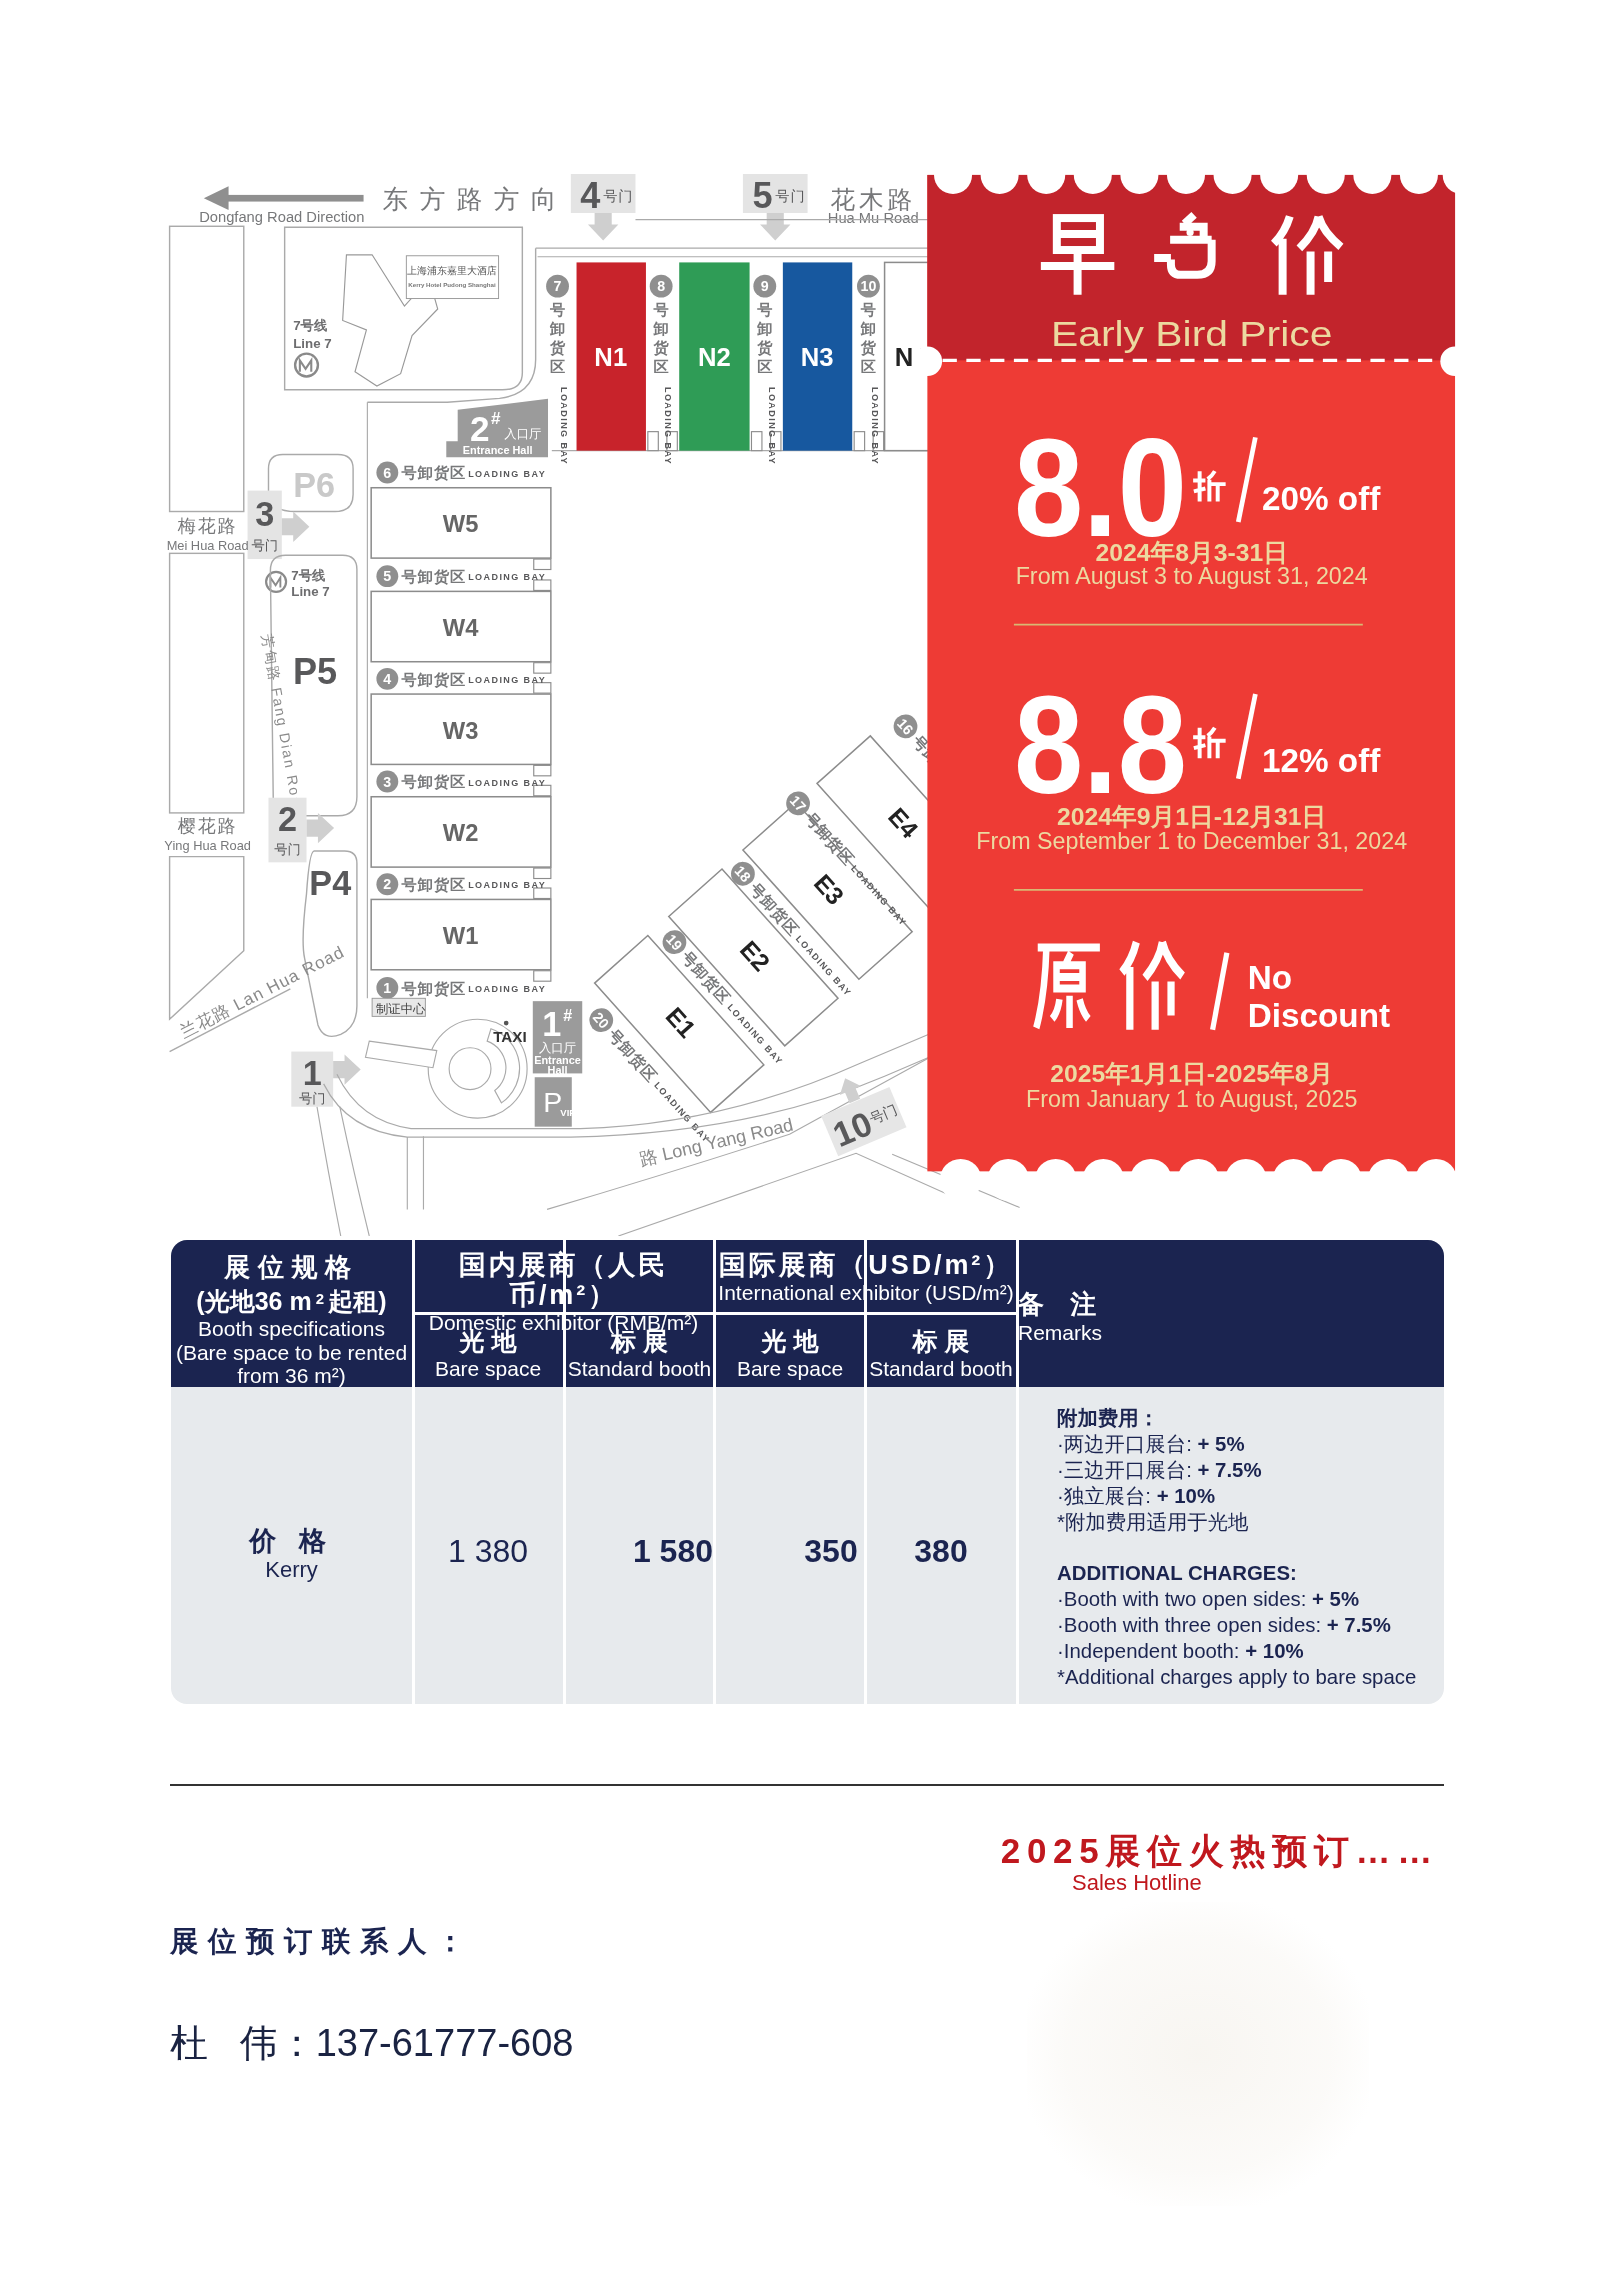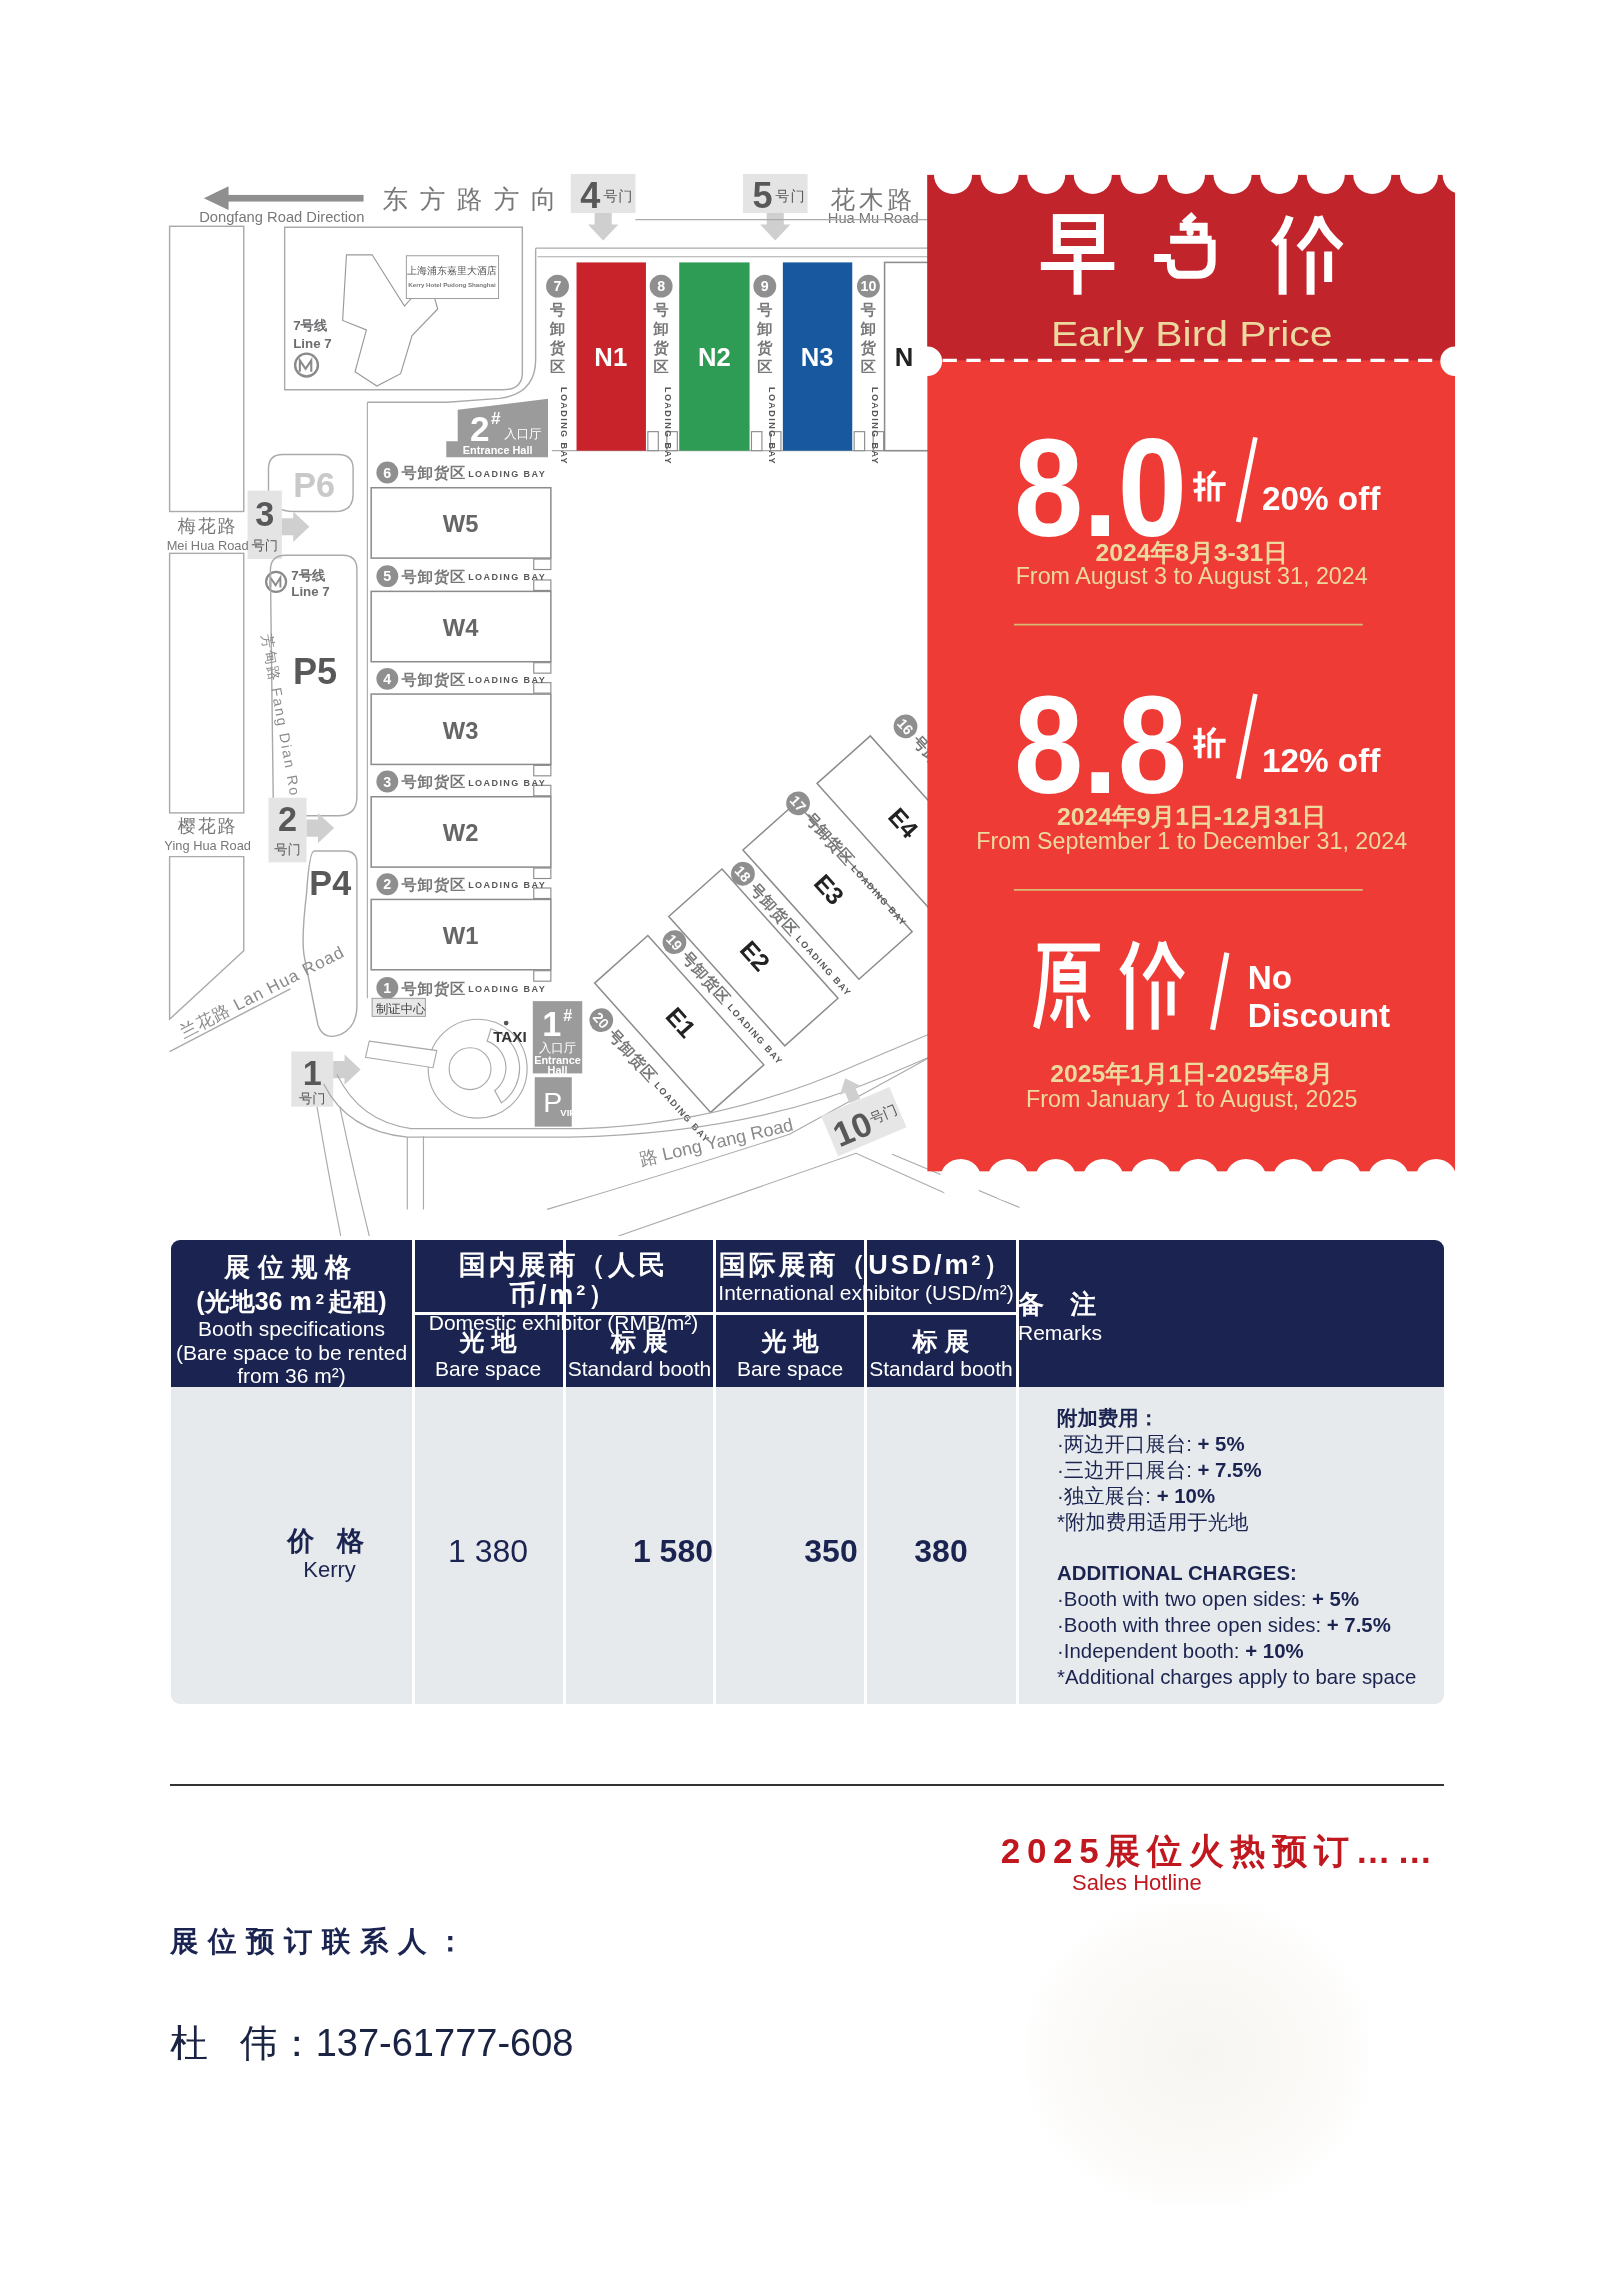--- a/index.html
+++ b/index.html
@@ -489,21 +489,21 @@
 <line x1="1290" y1="1002" x2="1275" y2="1083" stroke="#fff" stroke-width="5.5"></line>
 
 <text x="1312" y="1040" font-size="35" font-weight="bold" fill="#fff">No</text>
 <text x="1312" y="1080" font-size="35" font-weight="bold" fill="#fff">Discount</text>
 
 <text x="1253" y="1138" font-size="26" fill="#ecd9a0" text-anchor="middle" font-weight="bold">2025年1月1日-2025年8月</text>
 <text x="1253" y="1164" font-size="24.5" fill="#ecd9a0" text-anchor="middle">From January 1 to August, 2025</text>
 </g>
 </svg>
 
-<div id="table" class="abs" style="left:171px;top:1240px;width:1273px;height:464px;background:#e7eaed;border-radius:9px;overflow:hidden;">
+<div id="table" class="abs" style="left:171px;top:1240px;width:1273px;height:464px;background:#e7eaed;border-radius:16px;overflow:hidden;">
 
   <div class="abs" style="left:0;top:0;width:1273px;height:147px;background:#1b2450;"></div>
 
   <div class="abs" style="left:241px;top:0;width:2.9px;height:464px;background:#fff;"></div>
   <div class="abs" style="left:392px;top:0;width:2.9px;height:464px;background:#fff;"></div>
   <div class="abs" style="left:542px;top:0;width:2.9px;height:464px;background:#fff;"></div>
   <div class="abs" style="left:693px;top:0;width:2.9px;height:464px;background:#fff;"></div>
   <div class="abs" style="left:845px;top:0;width:2.9px;height:464px;background:#fff;"></div>
 
   <div class="abs" style="left:243px;top:72px;width:604px;height:2.9px;background:#fff;"></div>
@@ -544,21 +544,21 @@
   <div class="abs" style="left:696px;top:86px;width:148px;text-align:center;color:#fff;">
     <div style="font-size:25px;font-weight:bold;line-height:30px;">标 展</div>
     <div style="font-size:21px;line-height:25px;">Standard booth</div>
   </div>
 
   <div class="abs" style="left:847px;top:48px;width:425px;color:#fff;">
     <div style="font-size:26px;font-weight:bold;line-height:32px;letter-spacing:9.5px;">备 注</div>
     <div style="font-size:21px;line-height:25px;">Remarks</div>
   </div>
 
-  <div class="abs" style="left:0;top:285px;width:241px;text-align:center;color:#1b2450;padding-left:38px;">
+  <div class="abs" style="left:0;top:285px;width:241px;text-align:center;color:#1b2450;">
     <div style="font-size:27px;font-weight:bold;line-height:32px;letter-spacing:7.6px;">价 格</div>
     <div style="font-size:22px;line-height:25px;">Kerry</div>
   </div>
 
   <div class="abs" style="left:243px;top:293px;width:148px;text-align:center;color:#1b2450;font-size:32px;font-weight:normal;">1 380</div>
 
   <div class="abs" style="left:395px;top:293px;width:147px;text-align:right;color:#1b2450;font-size:32px;font-weight:bold;">1 580</div>
 
   <div class="abs" style="left:545px;top:293px;width:148px;text-align:center;color:#1b2450;font-size:32px;font-weight:bold;margin-left:41px;">350</div>
 

